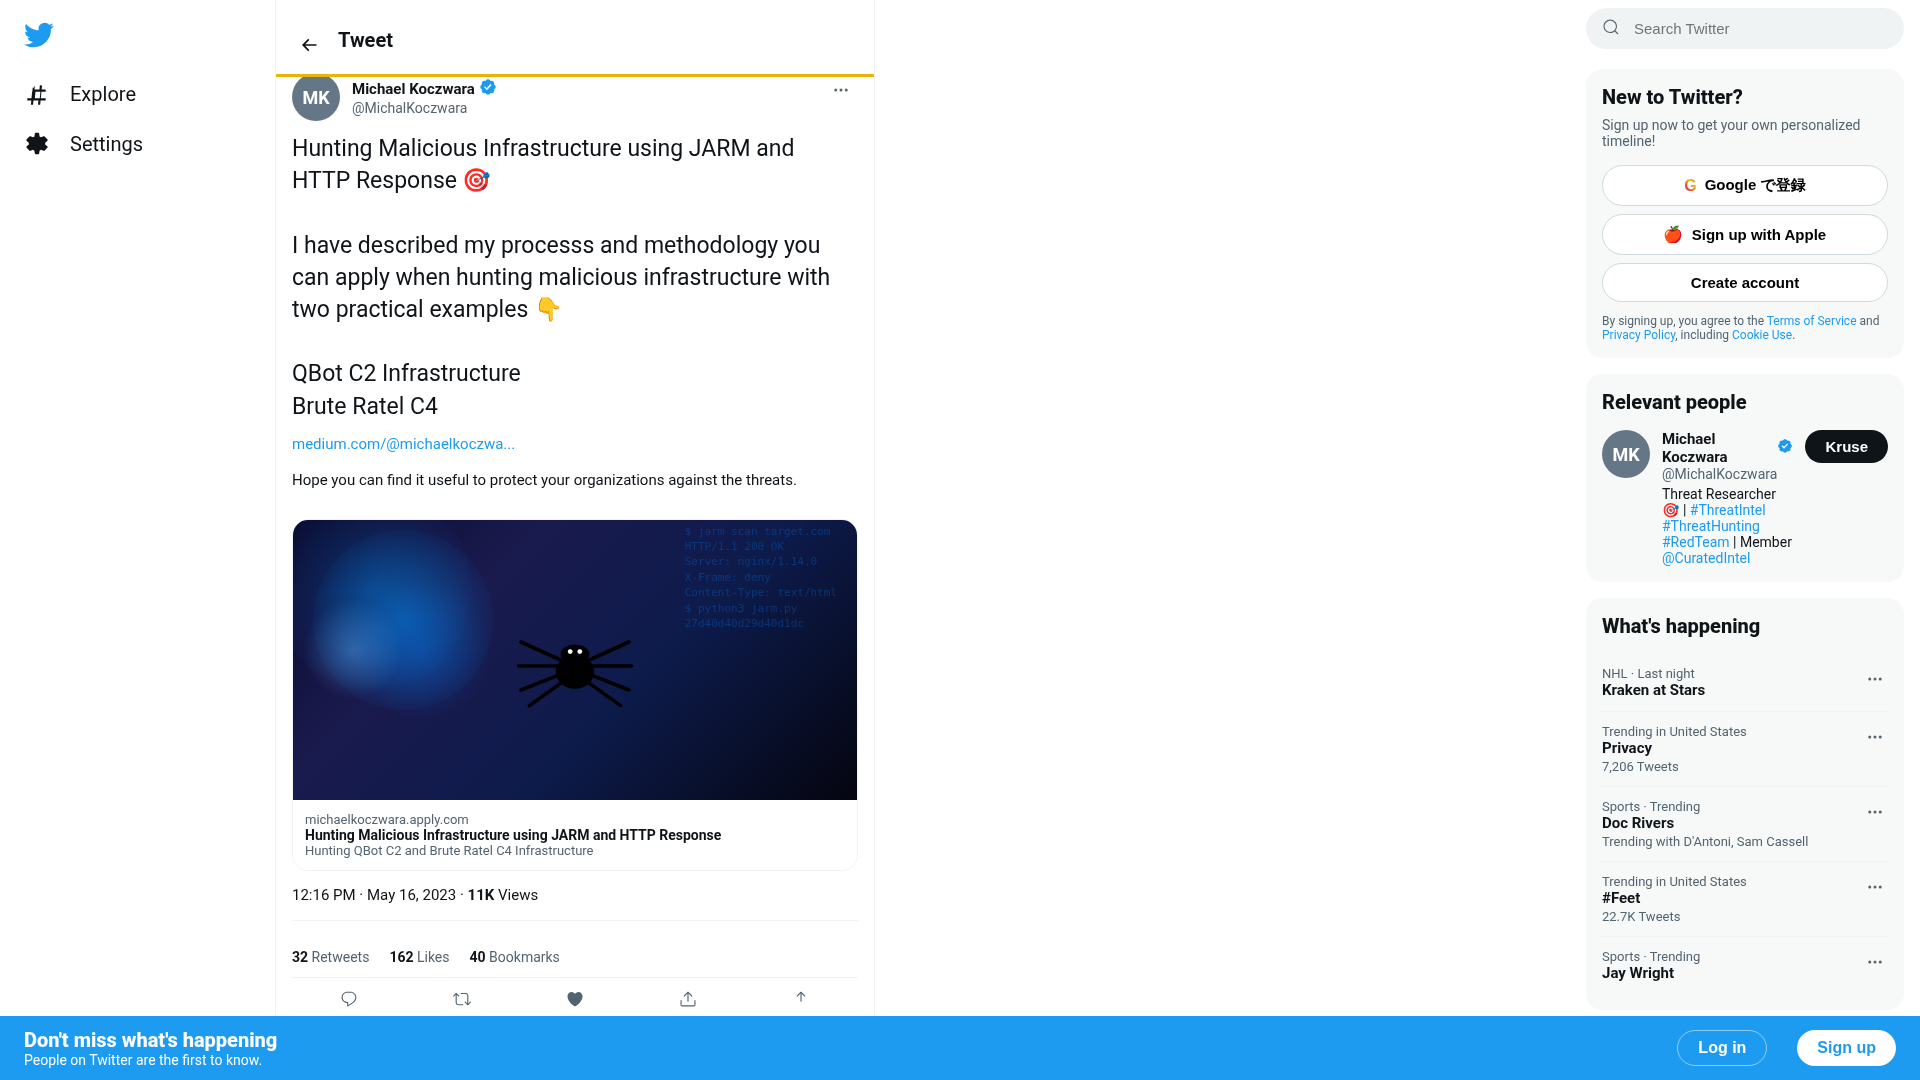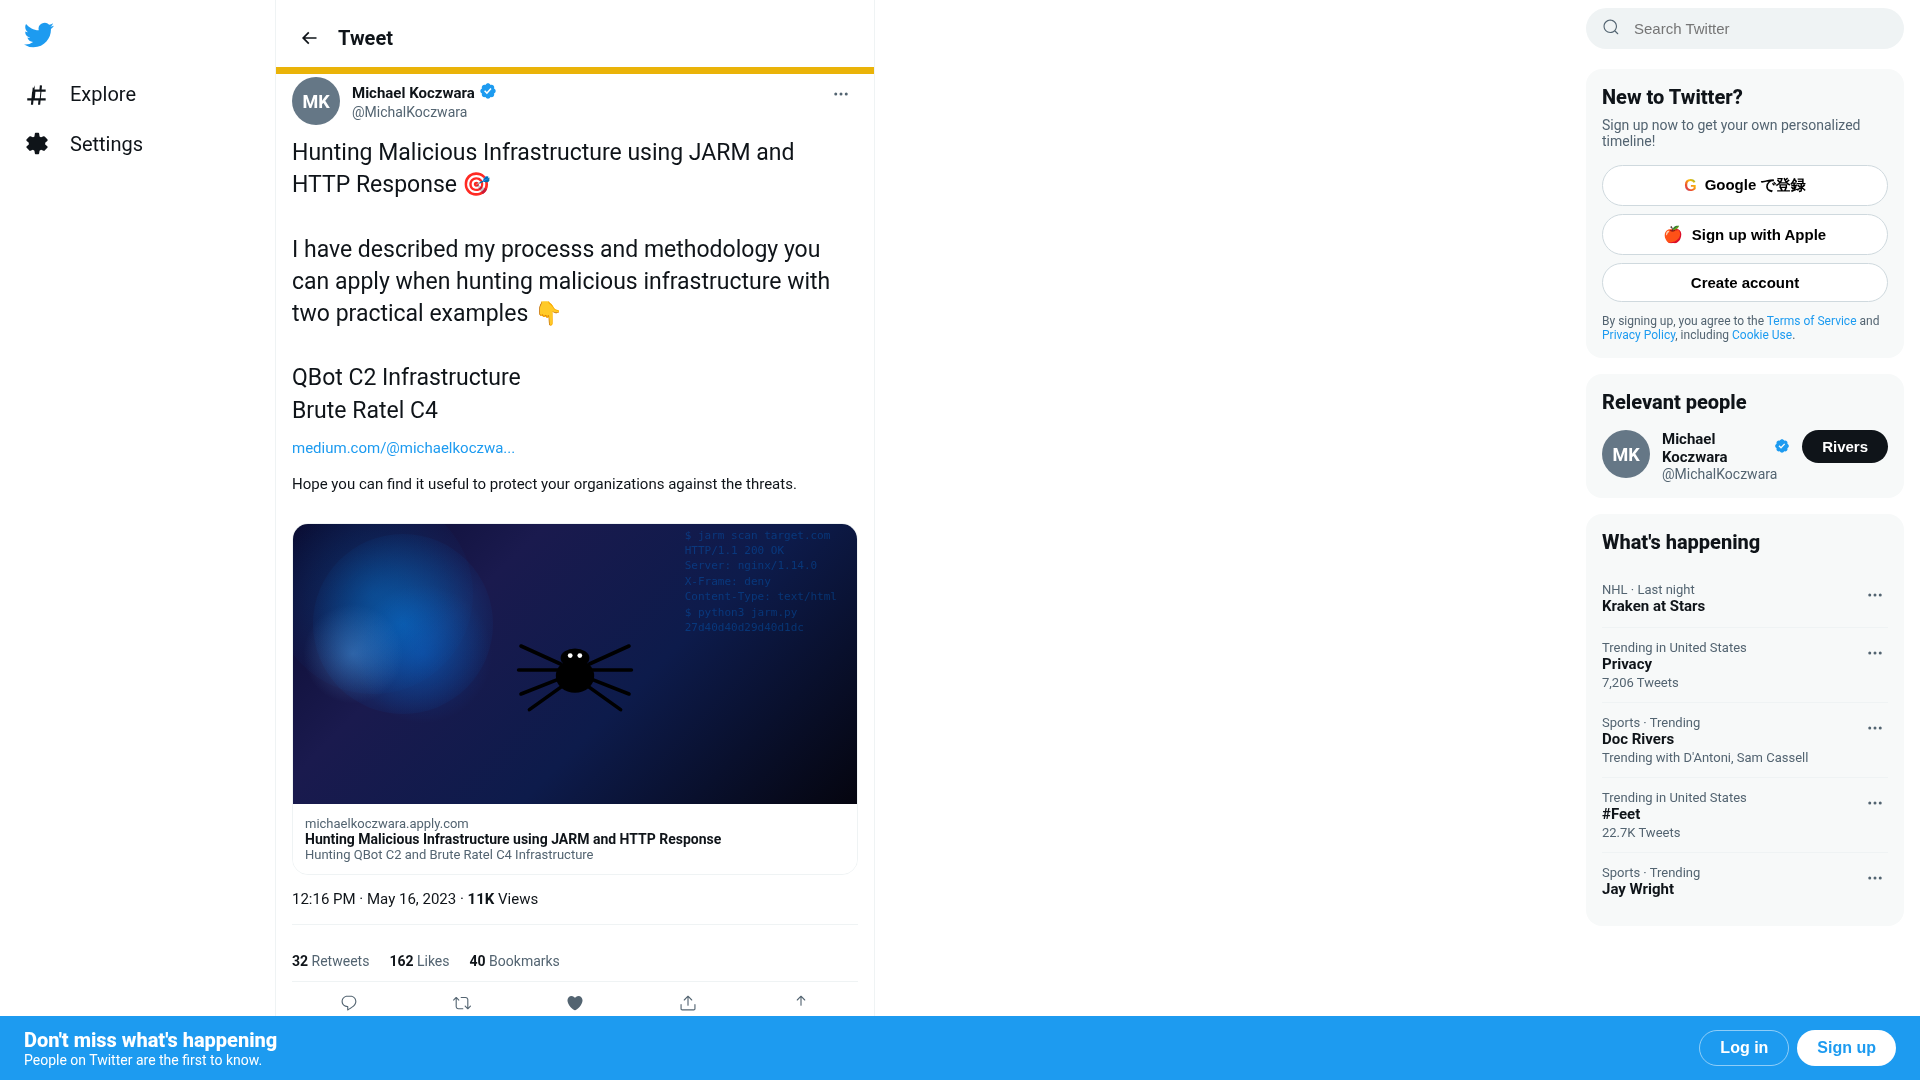--- a/index.html
+++ b/index.html
@@ -11,21 +11,21 @@
     .sidebar { width: 275px; padding: 0 12px; display: flex; flex-direction: column; align-items: flex-start; border-right: none; position: fixed; height: 100vh; }
     .sidebar-logo { padding: 12px; margin-top: 8px; margin-bottom: 4px; }
     .sidebar-logo svg { width: 30px; height: 30px; fill: #1d9bf0; }
     .sidebar-nav-item { display: flex; align-items: flex-start; gap: 20px; padding: 12px; border-radius: 9999px; cursor: pointer; width: 100%; text-decoration: none; color: #0f1419; font-size: 20px; font-weight: 400; transition: background 0.2s; }
     .sidebar-nav-item .nav-icon { width: 26px; height: 26px; display: flex; align-items: center; justify-content: center; }
     
     
     .main { margin-left: 275px; flex: 1; max-width: 600px; border-left: 1px solid #eff3f4; border-right: 1px solid #eff3f4; }
     
     
-    .tweet-header { display: flex; align-items: center; gap: 12px; padding: 12px 16px; border-bottom: 7px solid #eab308; position: sticky; top: 9px; background: rgba(255,255,255,0.85); backdrop-filter: blur(12px); z-index: 10; }
+    .tweet-header { display: flex; align-items: flex-start; gap: 12px; padding: 12px 16px; border-bottom: 3px solid #eab308; position: sticky; top: 16px; background: rgba(255,255,255,0.85); backdrop-filter: blur(12px); z-index: 10; }
     .back-btn { width: 34px; height: 34px; border-radius: 50%; display: flex; align-items: center; justify-content: center; cursor: pointer; }
     .tweet-header-title { font-size: 20px; font-weight: 700; }
     
     
     .tweet-container { padding: 12px 16px; border-bottom: 1px solid #eff3f4; }
     .tweet-user-row { display: flex; align-items: flex-start; justify-content: space-between; margin-bottom: 12px; }
     .tweet-user-info { display: flex; align-items: center; gap: 12px; }
     .avatar-placeholder { width: 48px; height: 48px; border-radius: 50%; background: #657786; display: flex; align-items: center; justify-content: center; color: white; font-size: 18px; font-weight: bold; }
     .user-name-wrap { display: flex; flex-direction: column; }
     .display-name { font-weight: 700; font-size: 15px; display: flex; align-items: center; gap: 4px; }
@@ -107,21 +107,21 @@
     .trend-meta { font-size: 13px; color: #536471; }
     .trend-name { font-size: 15px; font-weight: 700; }
     .trend-count { font-size: 13px; color: #536471; margin-top: 2px; }
     .more-icon { color: #536471; cursor: pointer; padding: 4px; border-radius: 50%; }
     
     
     .bottom-bar { position: fixed; bottom: 0; left: 0; right: 0; background: #1d9bf0; padding: 12px 24px; display: flex; align-items: center; justify-content: space-between; z-index: 100; }
     .bottom-bar-text { color: #fff; }
     .bottom-bar-title { font-size: 20px; font-weight: 800; }
     .bottom-bar-subtitle { font-size: 14px; }
-    .bottom-bar-buttons { display: flex; gap: 8px; }
+    .bottom-bar-buttons { display: flex; gap: 30px; }
     .btn-login { border: 1px solid rgba(255,255,255,0.5); color: #fff; background: transparent; border-radius: 9999px; padding: 8px 20px; font-size: 16px; font-weight: 700; cursor: pointer; }
     .btn-signup { background: #fff; color: #1d9bf0; border: none; border-radius: 9999px; padding: 8px 20px; font-size: 16px; font-weight: 700; cursor: pointer; }
     
     
     .google-g { font-size: 16px; font-weight: bold; background: linear-gradient(45deg, #4285f4, #ea4335, #fbbc05, #34a853); -webkit-background-clip: text; -webkit-text-fill-color: transparent; }
   </style>
 </head>
 <body>
 
 <div class="layout">
@@ -362,22 +362,25 @@
         <div class="relevant-person-info">
           <div class="relevant-name">
             <span>Michael Koczwara</span>
             <span class="verified-badge">
               <svg width="16" height="16" viewBox="0 0 24 24" fill="#1d9bf0">
                   <path d="M22.25 12c0-1.43-.88-2.67-2.19-3.34.46-1.39.2-2.9-.81-3.91s-2.52-1.27-3.91-.81c-.66-1.31-1.91-2.19-3.34-2.19s-2.67.88-3.33 2.19c-1.4-.46-2.91-.2-3.92.81s-1.26 2.52-.8 3.91c-1.31.67-2.2 1.91-2.2 3.34s.89 2.67 2.2 3.34c-.46 1.39-.21 2.9.8 3.91s2.52 1.26 3.91.81c.67 1.31 1.91 2.19 3.34 2.19s2.68-.88 3.34-2.19c1.39.45 2.9.2 3.91-.81s1.27-2.52.81-3.91c1.31-.67 2.19-1.91 2.19-3.34zm-11.71 4.2L6.8 12.46l1.41-1.42 2.26 2.26 4.8-5.23 1.47 1.36-6.2 6.77z"></path>
                 </svg>
             </span>
           </div>
           <div class="relevant-handle">@MichalKoczwara</div>
-        </div>
-        <button class="follow-btn">Rivers</button>
+          <div class="relevant-bio">
+            Threat Researcher 🎯 | <a href="#">#ThreatIntel</a> <a href="#">#ThreatHunting</a> <a href="#">#RedTeam</a> | Member <a href="#">@CuratedIntel</a>
+          </div>
+        </div>
+        <button class="follow-btn">Kruse</button>
       </div>
     </div>
 
     <div class="section-box">
       <h2 class="section-title">What's happening</h2>
 
       <div class="trend-item">
         <div>
           <div class="trend-meta">NHL · Last night</div>
           <div class="trend-name">Kraken at Stars</div>

